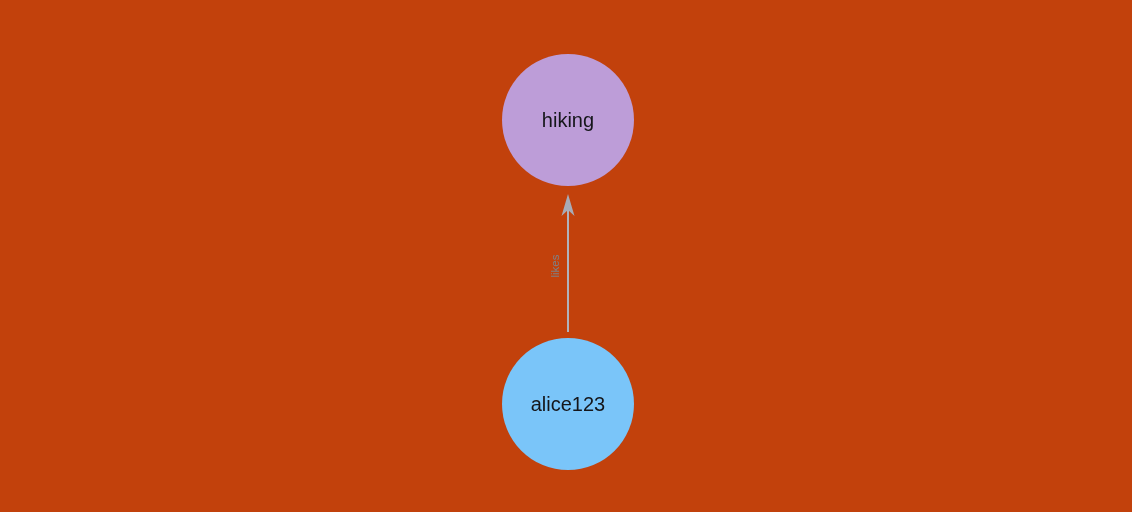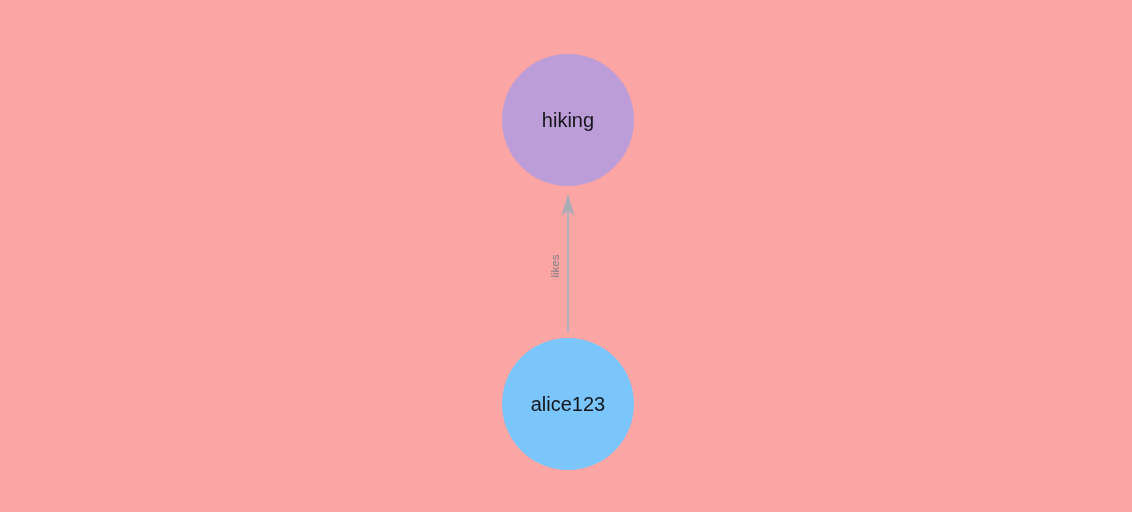--- a/index.html
+++ b/index.html
@@ -43,21 +43,21 @@
     font-family: "Liberation Sans", sans-serif;
     font-size: 11.5px;
     fill: #7f8085;
     text-anchor: middle;
     dominant-baseline: middle;
   }
 </style>
 </head>
 <body>
 
-<div class="graph-canvas" style="background: #fca5a5; width: 1132px; height: 512px;">
+<div class="graph-canvas" style="background: #c2410c; width: 1132px; height: 512px;">
   <svg class="graph-svg" viewBox="0 0 1132 512" xmlns="http://www.w3.org/2000/svg">
 
     <g>
       <line class="edge-line" x1="568" y1="332" x2="568" y2="206.1" stroke="#b0b3bd" stroke-width="2"></line>
       <polygon class="edge-arrowhead" points="568,194 574.5,216 568,210.06 561.5,216" fill="#a8abb6"></polygon>
       <text class="edge-label" x="556" y="266" transform="rotate(-90 556 266)" style="font-size: 11.5px; fill: rgb(127, 128, 133);">likes</text>
     </g>
 
     <g>
       <circle class="node-circle" cx="568" cy="120" r="66" fill="#bd9dd8"></circle>

